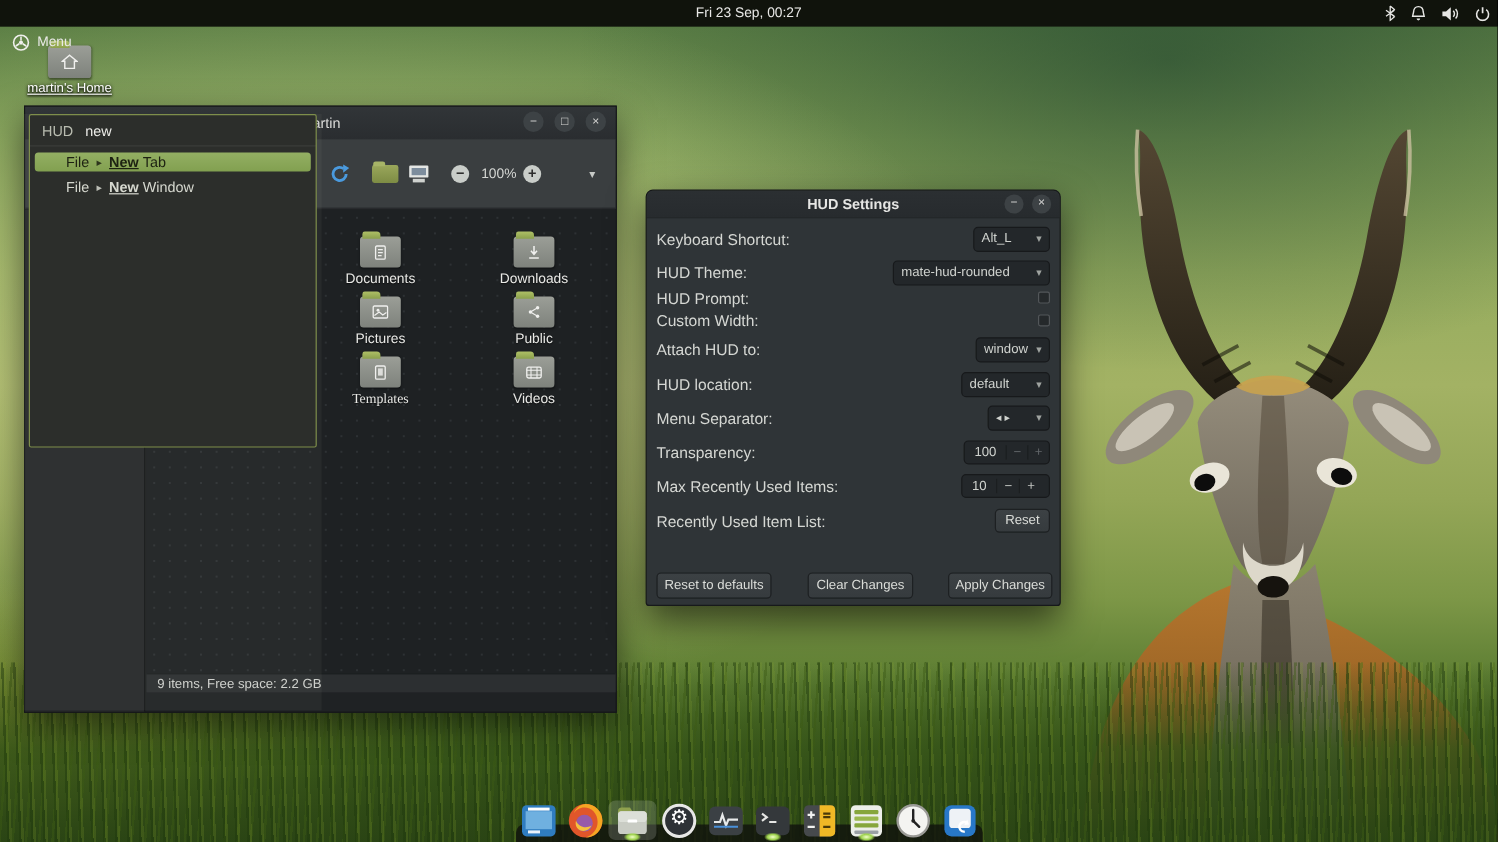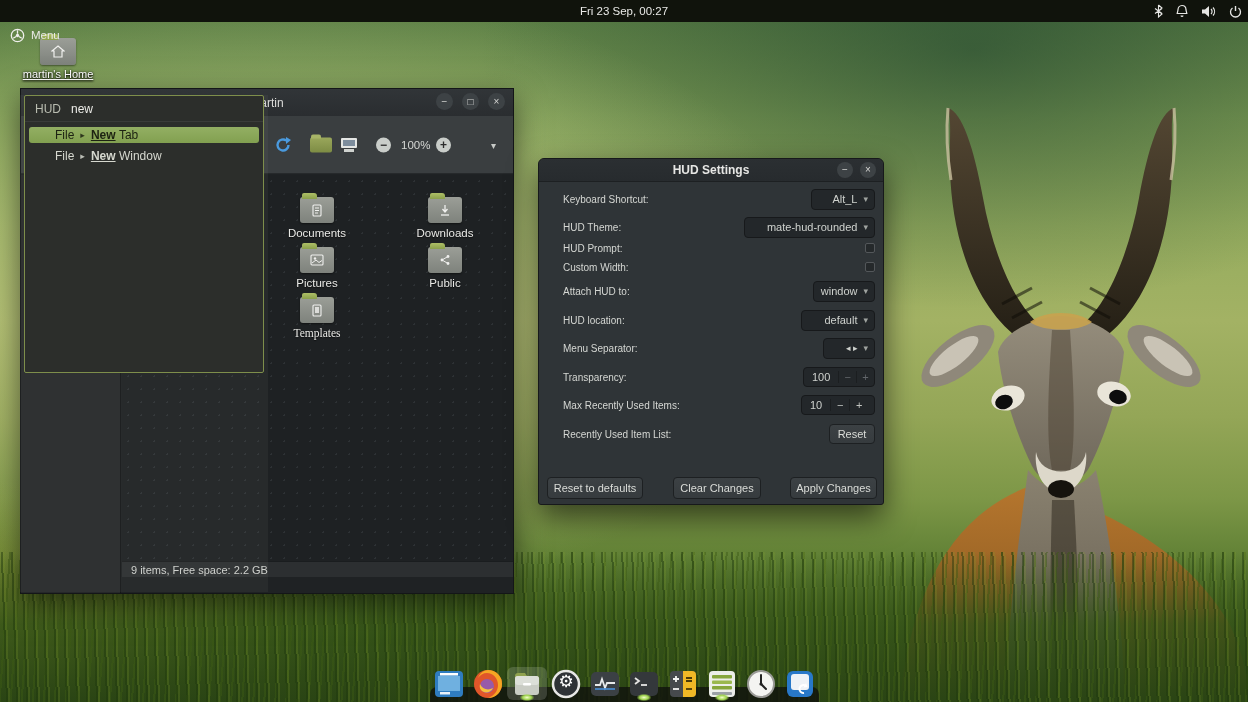--- a/index.html
+++ b/index.html
@@ -89,24 +89,24 @@
   
   .settings { position:absolute; left:538px; top:158px; width:346px; height:347px; z-index:30;
     background:#2f3437; border:1px solid #17191b; border-radius:6px 6px 3px 3px;
     box-shadow:0 12px 30px rgba(0,0,0,.6); }
   .settings .titlebar { height:23px; background:linear-gradient(180deg,#2b2f32,#272b2e);
     border-bottom:1px solid #1d2022; border-radius:6px 6px 0 0; }
   .settings .title { position:absolute; left:0; right:0; text-align:center; color:#e6e6e4; font-size:12px; font-weight:bold; }
   .settings .controls { position:absolute; right:7px; top:3px; display:flex; gap:7px; }
   .settings .win-btn { width:16px; height:16px; }
   .srow { position:absolute; left:8px; right:8px; height:22px; display:flex; align-items:center; }
-  .srow .lbl { color:#d5d7d3; font-size:10px;margin-left:16px; }
+  .srow .lbl { color:#d5d7d3; font-size:13px; }
   .srow .ctrl { position:absolute; right:0; }
   .combo { height:21px; background:#23272a; border:1px solid #17191b; border-radius:4px;
-    color:#cfd2ce; font-size:11px; display:flex; align-items:center; justify-content:flex-end; padding:0 6px; }
+    color:#cfd2ce; font-size:11px; display:flex; align-items:center; justify-content:space-between; padding:0 6px; }
   .combo .chev { color:#9fa3a0; font-size:9px; margin-left:6px; }
   .checkbox { width:10px; height:10px; background:#25292b; border:1px solid #53575a; border-radius:2px; }
   .spin { height:20px; background:#23272a; border:1px solid #17191b; border-radius:4px;
     color:#cfd2ce; font-size:11px; display:flex; align-items:center; }
   .spin .val { padding:0 8px; }
   .spin .sbtn { width:19px; text-align:center; border-left:1px solid #1b1e20; color:#c3c6c2; }
   .spin.dim .sbtn { color:#62666a; }
   .btn { background:linear-gradient(180deg,#3c4144,#363b3e); border:1px solid #1d2022; border-radius:4px;
     color:#dadcd8; font-size:11px; display:flex; align-items:center; justify-content:center; }
 
@@ -272,20 +272,31 @@
           <div class="folder">
               <span class="glyph">
                 <svg width="12" height="13" viewBox="0 0 12 13">
                   <rect x="2" y="1" width="8" height="11" rx="1" fill="none" stroke="#f0f0ee" stroke-width="1.1"></rect>
                   <rect x="4" y="3" width="4" height="6" fill="#f0f0ee" opacity=".8"></rect>
                 </svg>
               </span>
             </div>
           <div class="name">Templates</div>
         </div>
+        <div class="folder-item" style="left:278px; top:122px;">
+          <div class="folder">
+              <span class="glyph">
+                <svg width="14" height="11" viewBox="0 0 14 11">
+                  <rect x="1" y="1" width="12" height="9" rx="1.5" fill="none" stroke="#f0f0ee" stroke-width="1.1"></rect>
+                  <path d="M1 3.5 h12 M1 7.5 h12 M4.5 1 v9 M9.5 1 v9" stroke="#f0f0ee" stroke-width=".9"></path>
+                </svg>
+              </span>
+            </div>
+          <div class="name">Videos</div>
+        </div>
       </div>
       <div class="statusbar">
         <span>9 items, Free space: 2.2 GB</span>
       </div>
     </div>
   </div>
 
   <div class="hud">
     <div class="box">
       <div class="prompt-row">

